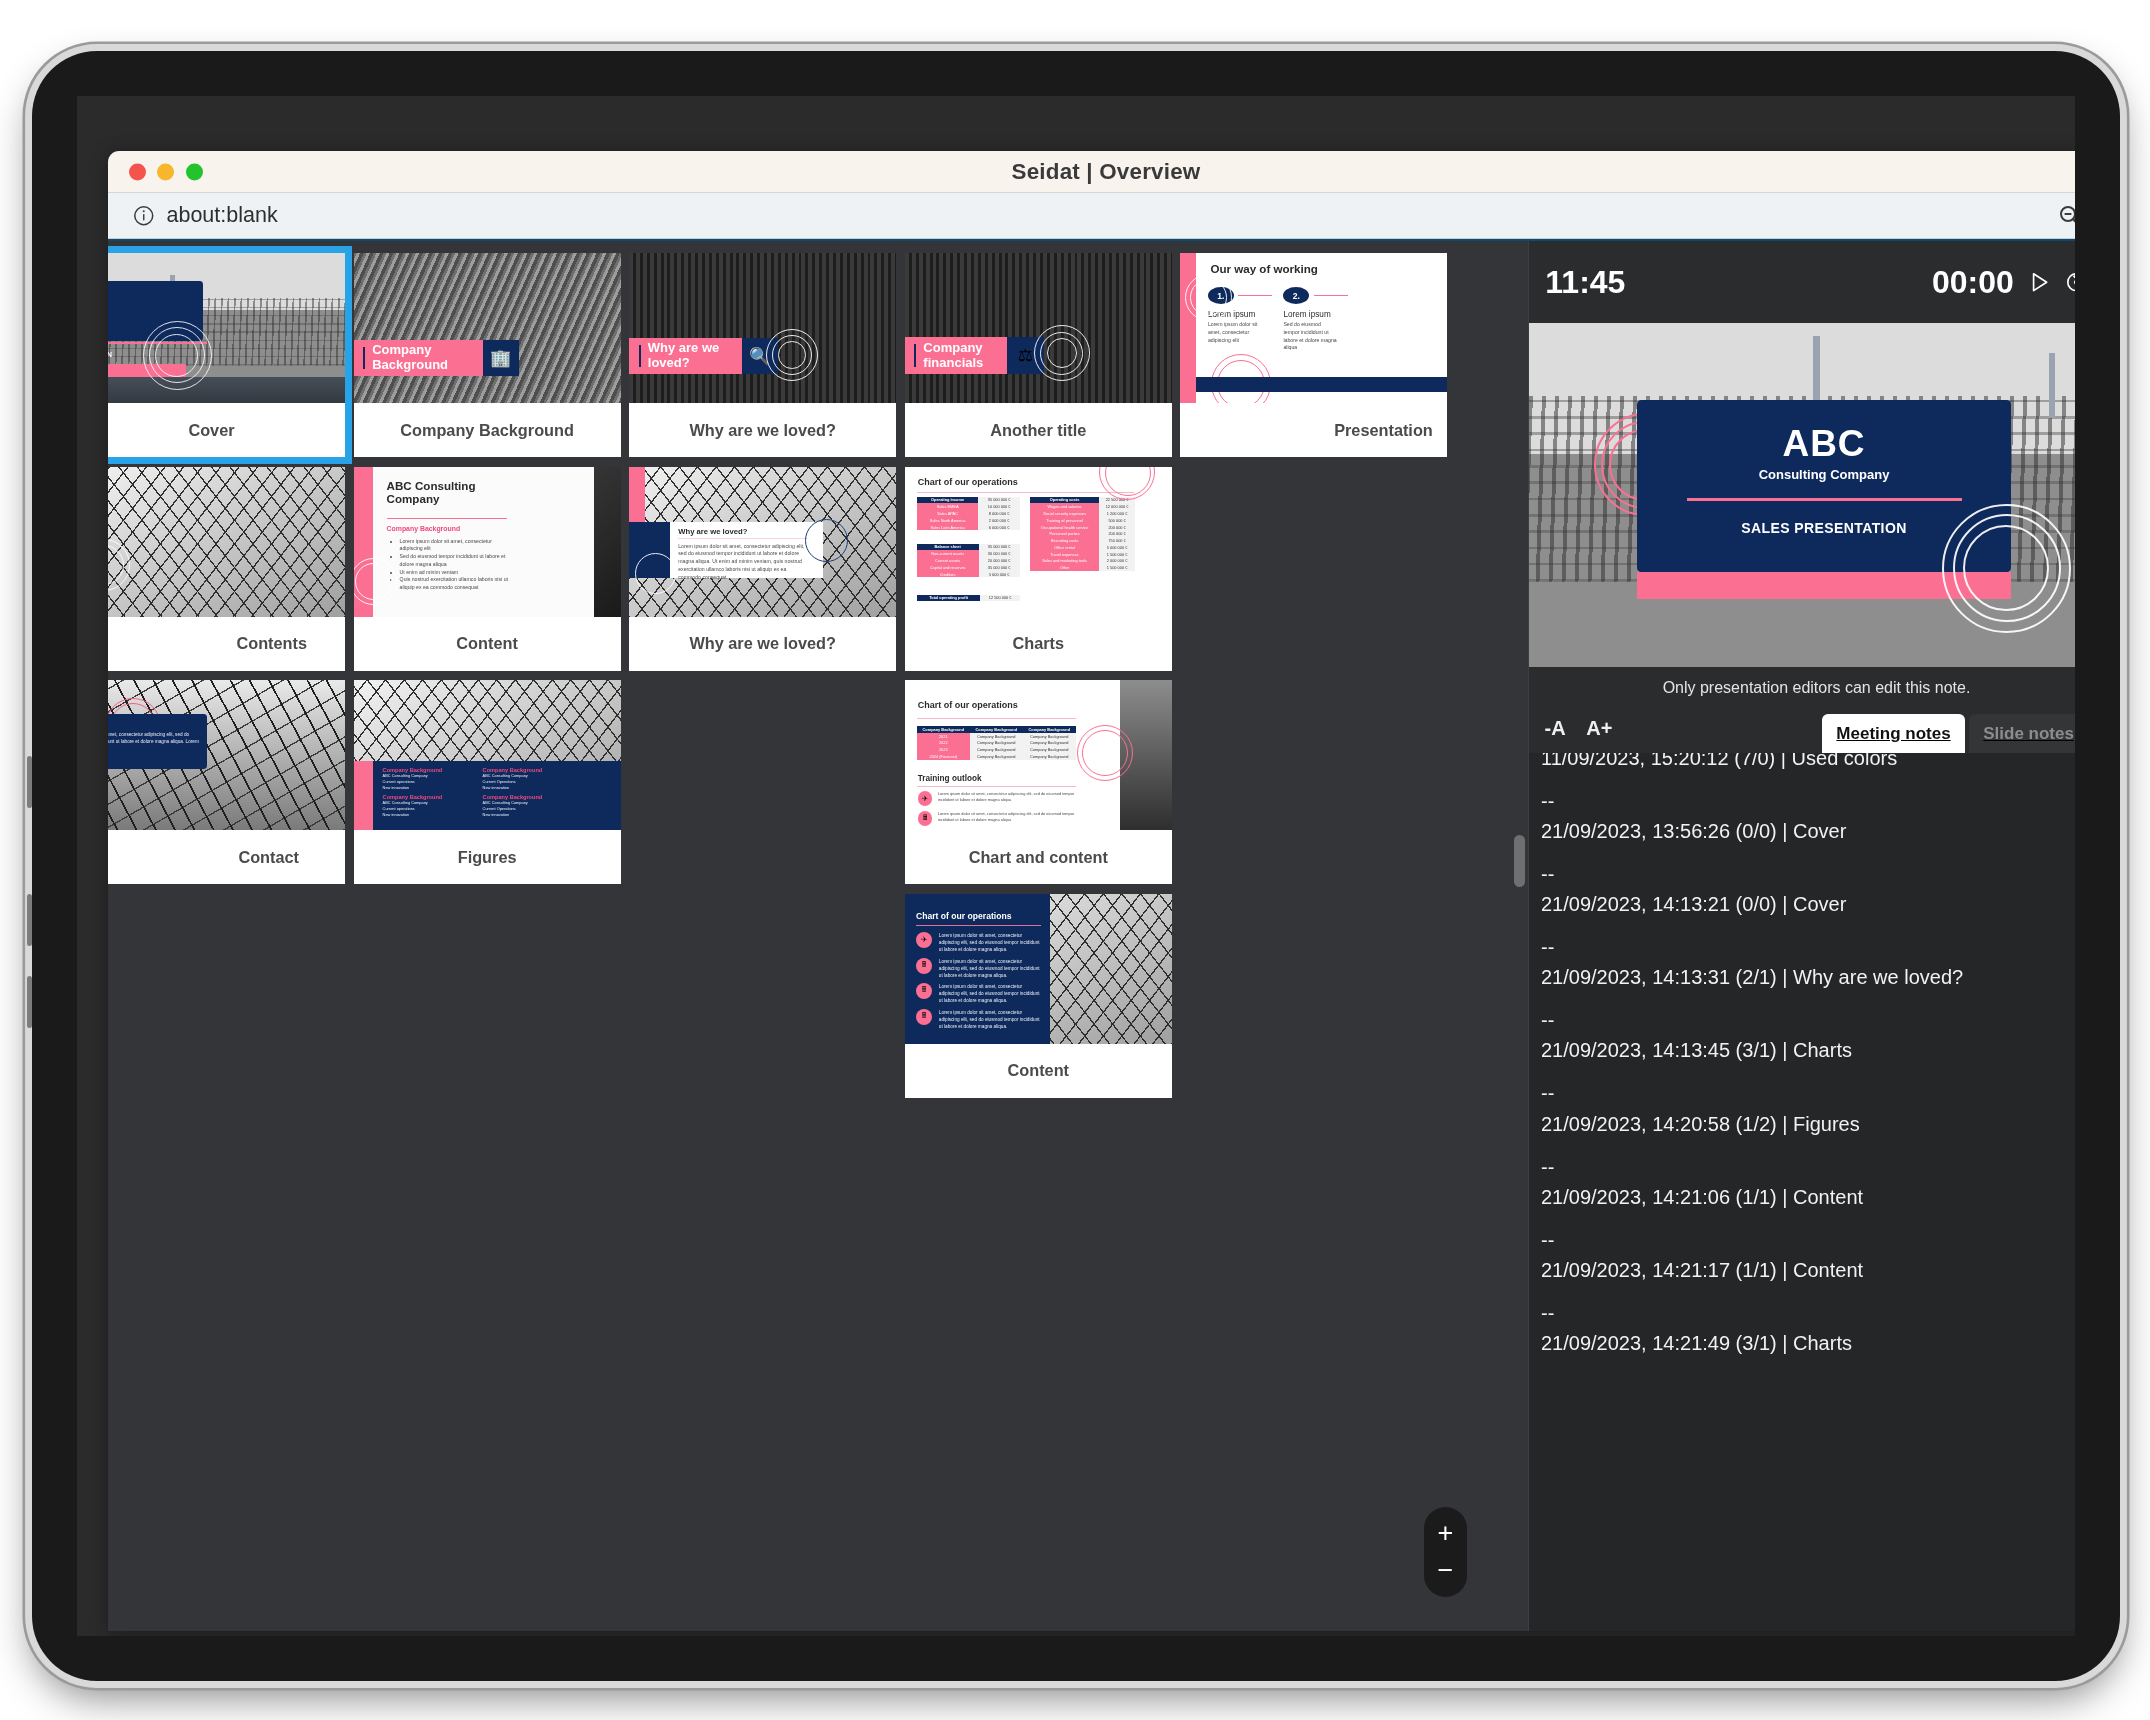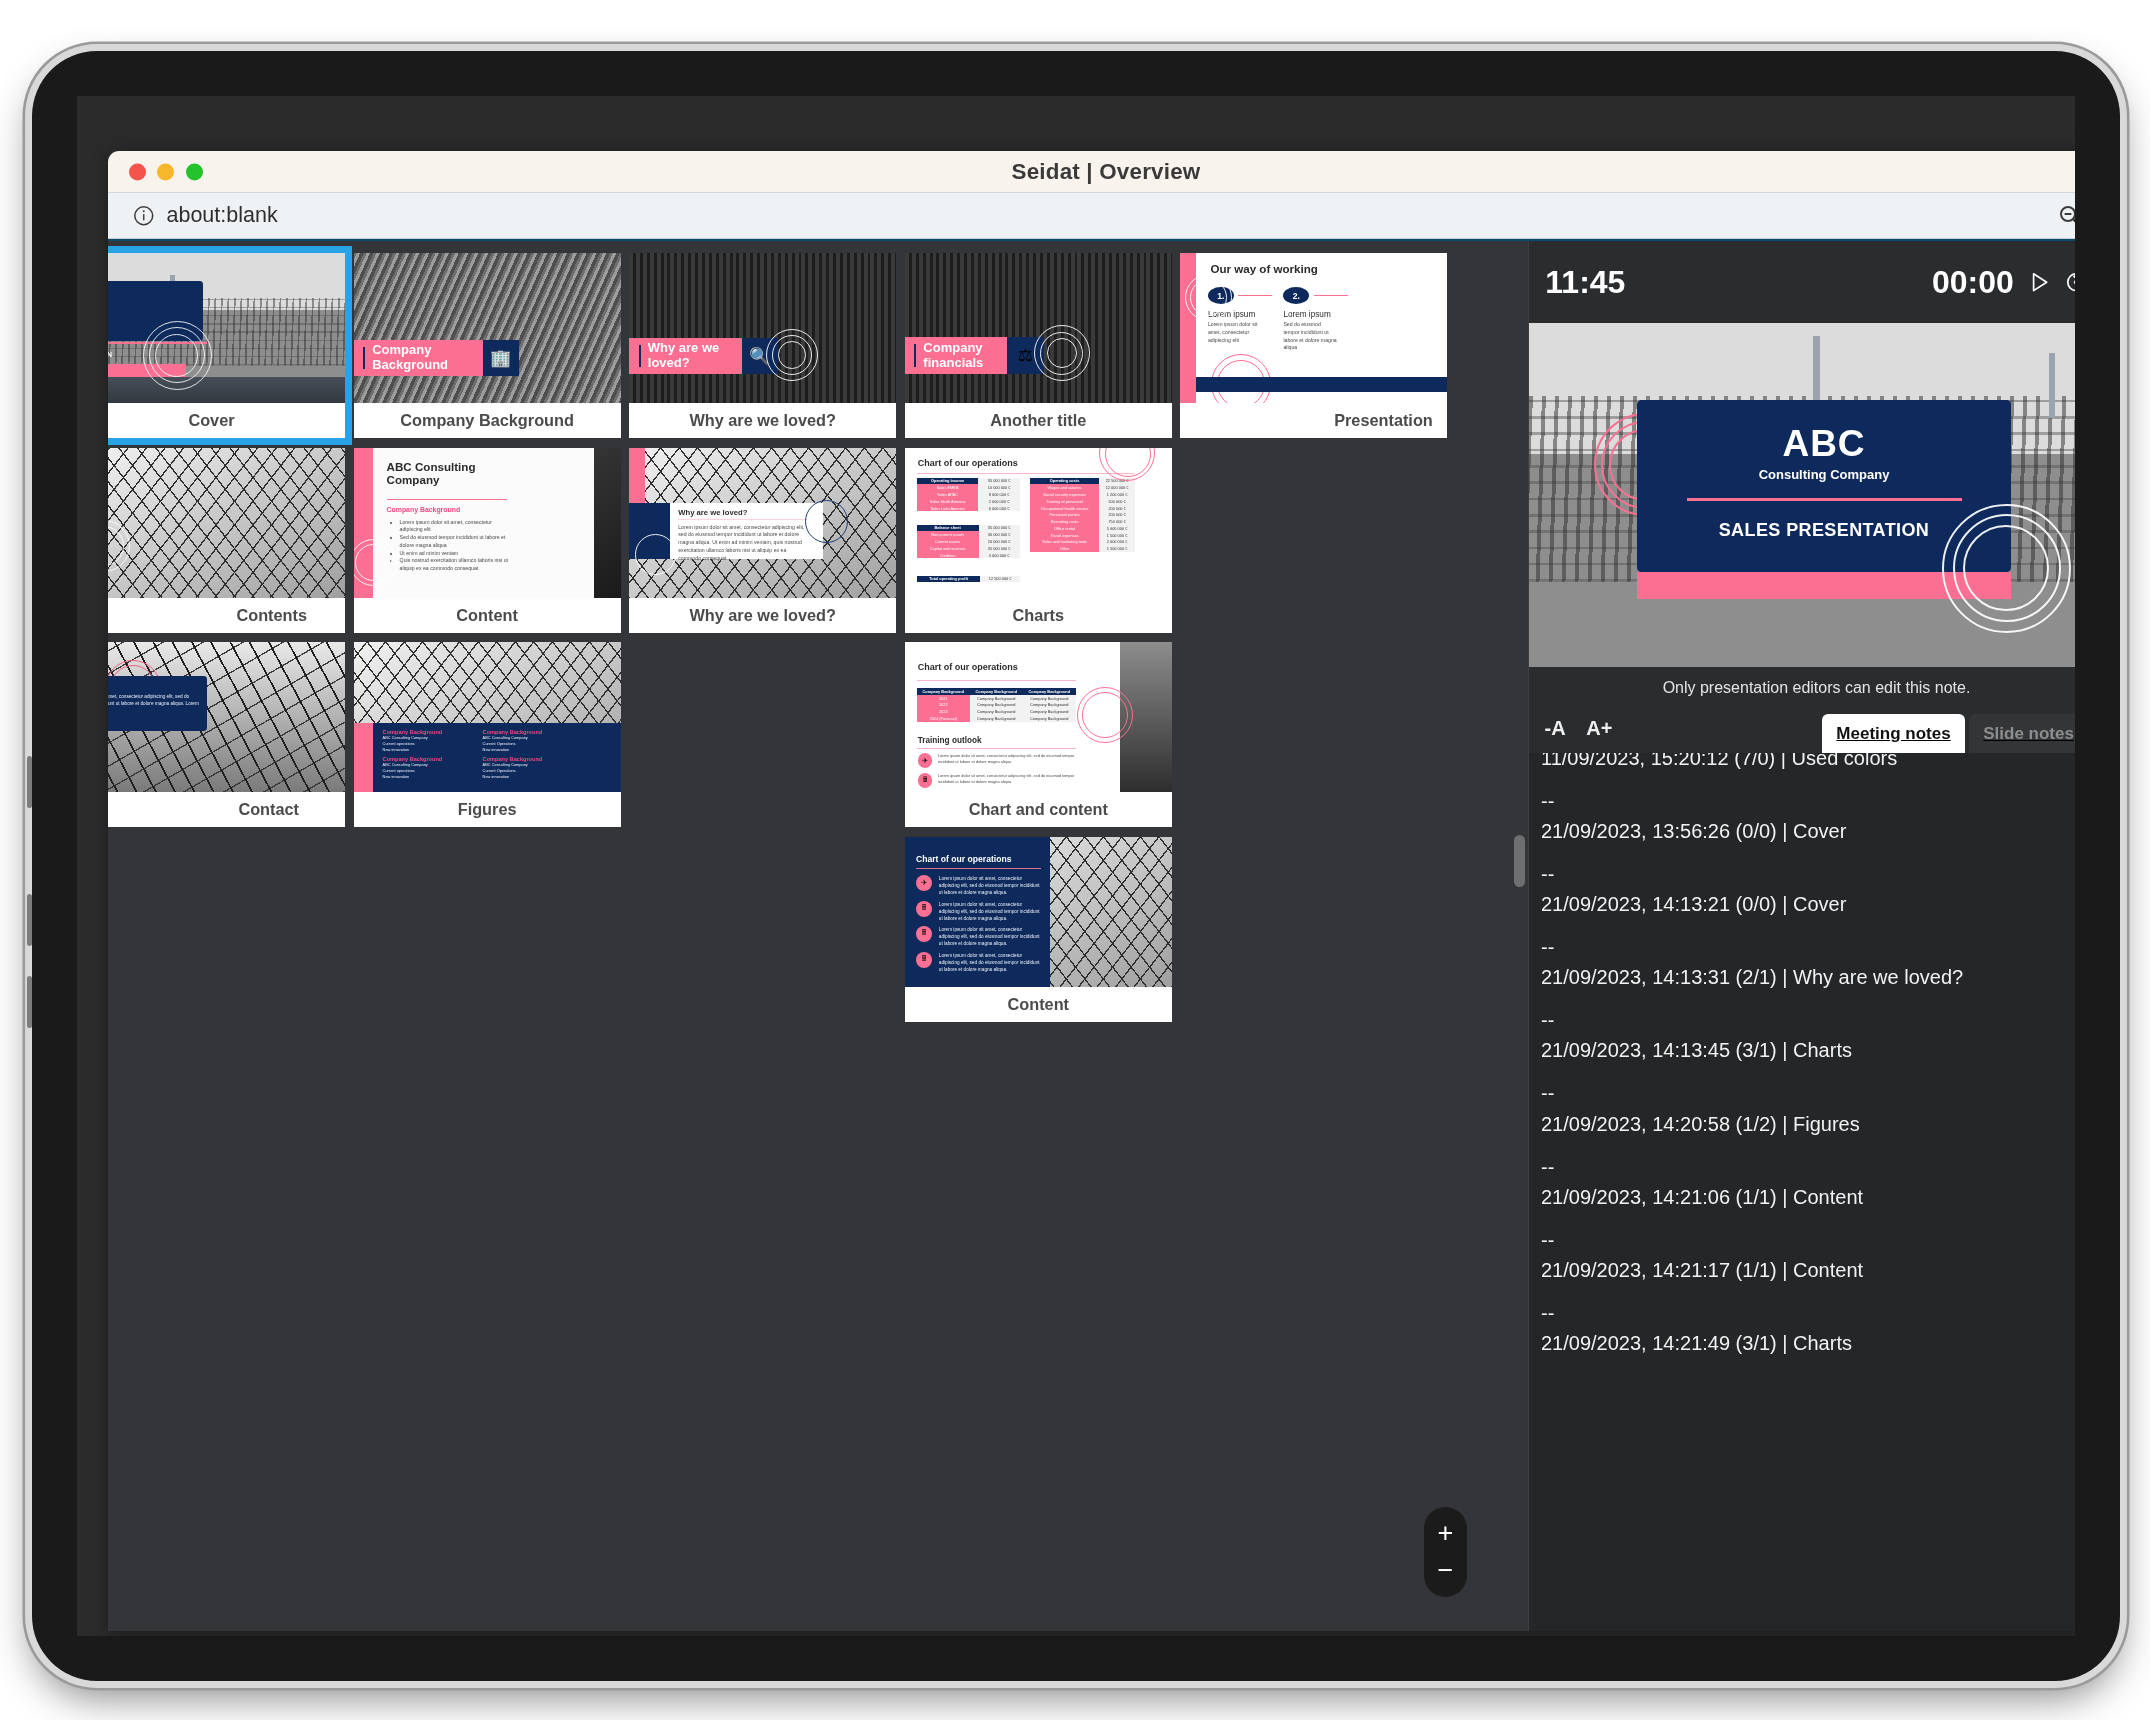--- a/index.html
+++ b/index.html
@@ -50,21 +50,21 @@
   
   #grid-area { position:relative; flex:1 1 auto; overflow:hidden; background:#333538; }
   #grid {
     position:absolute; left:-30px; top:12px; width:1394px;
     display:grid; grid-template-columns:repeat(5, 267px); gap:9.5px 8.6px;
   }
   .card { background:#ffffff; width:267px; }
   .card.selected { outline:7.7px solid #29a3e8; outline-offset:-0.9px; }
   .thumb { position:relative; width:267px; height:150px; overflow:hidden; background:#cfcfcf; }
   .cap {
-    height:35px; display:flex; align-items:center; justify-content:center;
+    height:54px; display:flex; align-items:center; justify-content:center;
     font-size:16.3px; font-weight:bold; color:#4b4b4b; background:#fff; text-align:center;
   }
   .card.placeholder { background:transparent; }
 
   
   #grid-scroll { position:absolute; right:2.6px; top:594px; width:11.2px; height:52px; background:#6d6f71; border-radius:5.6px; }
 
   
   #zoom-pill {
     position:absolute; right:61px; bottom:34px; width:43px; height:90px;
@@ -584,21 +584,21 @@
                 repeating-linear-gradient(0deg,rgba(80,80,80,.45) 0 2.6px,transparent 2.6px 16.3px) 0 46%/100% 54% no-repeat;"></div>
             <div style="position:absolute;left:284px;top:13px;width:6.9px;height:77px;background:#9aa3b0;"></div>
             <div style="position:absolute;left:520px;top:30px;width:6px;height:65px;background:#9aa3b0;"></div>
             <div class="rings" style="left:65px;top:90px;width:103px;height:103px;border-width:2.2px;border-color:#fb6f93;"></div>
             <div class="rings" style="left:72px;top:98px;width:88px;height:88px;border-width:2.2px;border-color:#fb6f93;"></div>
             <div class="rings" style="left:80px;top:106px;width:72px;height:72px;border-width:2.2px;border-color:#fb6f93;"></div>
             <div style="position:absolute;left:108px;top:77px;width:374px;height:172px;background:#0e2a5c;border-radius:4.3px;">
               <div style="color:#fff;font-size:37px;font-weight:bold;text-align:center;margin-top:23px;letter-spacing:0.9px;">ABC</div>
               <div style="color:#fff;font-size:13px;font-weight:bold;text-align:center;margin-top:1.7px;">Consulting Company</div>
               <div style="margin:16.3px auto 0;width:275px;height:2.6px;background:#fb6f93;"></div>
-              <div style="color:#fff;font-size:18px;font-weight:bold;text-align:center;margin-top:19px;letter-spacing:0.4px;">SALES PRESENTATION</div>
+              <div style="color:#fff;font-size:14px;font-weight:bold;text-align:center;margin-top:19px;letter-spacing:0.4px;">SALES PRESENTATION</div>
             </div>
             <div style="position:absolute;left:108px;top:249px;width:374px;height:27px;background:#fb6f93;"></div>
             <div class="rings" style="left:413px;top:181px;width:129px;height:129px;border-width:2.2px;border-color:rgba(255,255,255,.92);"></div>
             <div class="rings" style="left:424px;top:191px;width:108px;height:108px;border-width:2.2px;border-color:rgba(255,255,255,.92);"></div>
             <div class="rings" style="left:434px;top:202px;width:86px;height:86px;border-width:2.2px;border-color:rgba(255,255,255,.92);"></div>
           </div>
 
           <div id="note-hint">Only presentation editors can edit this note.</div>
 
           <div id="note-toolbar">

